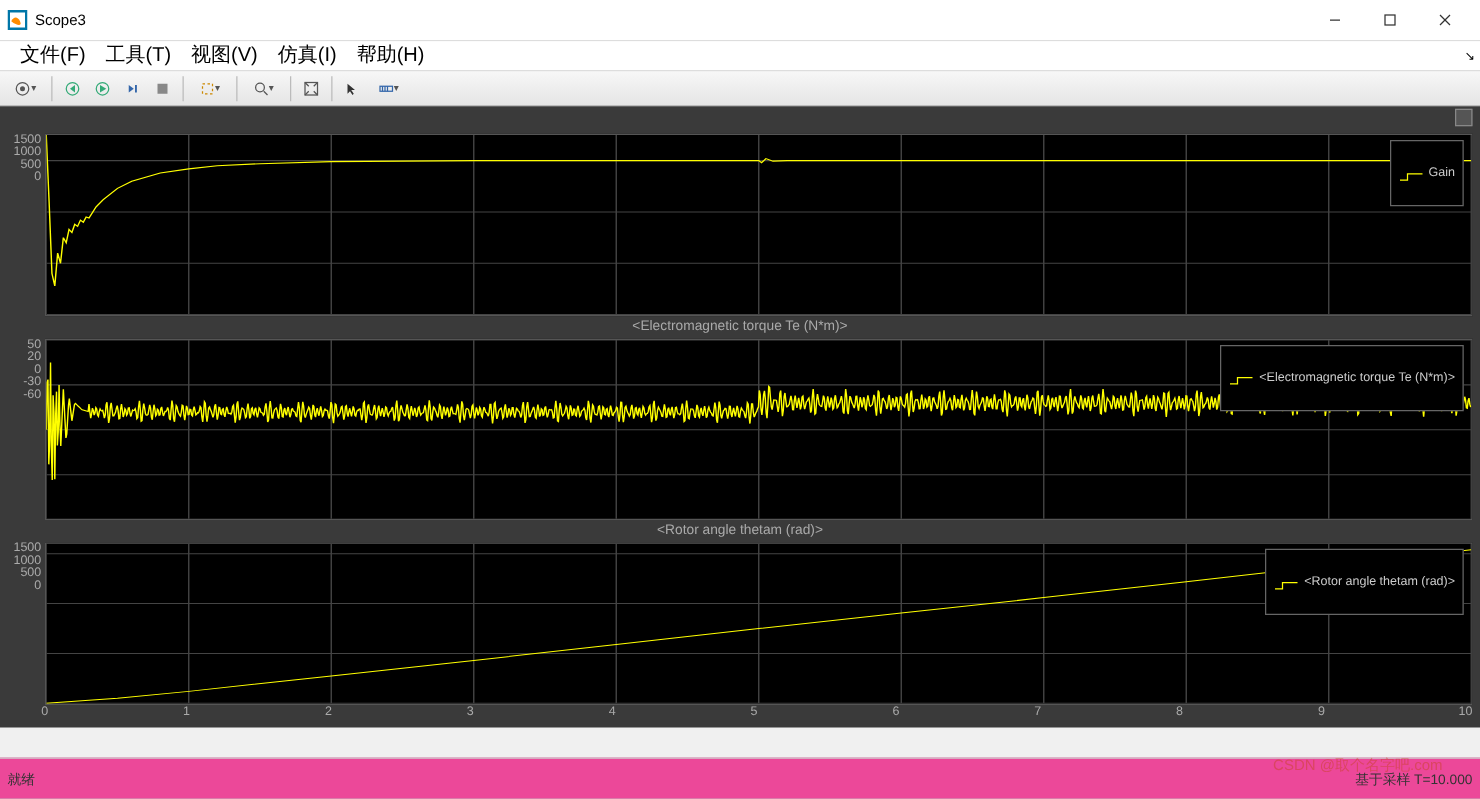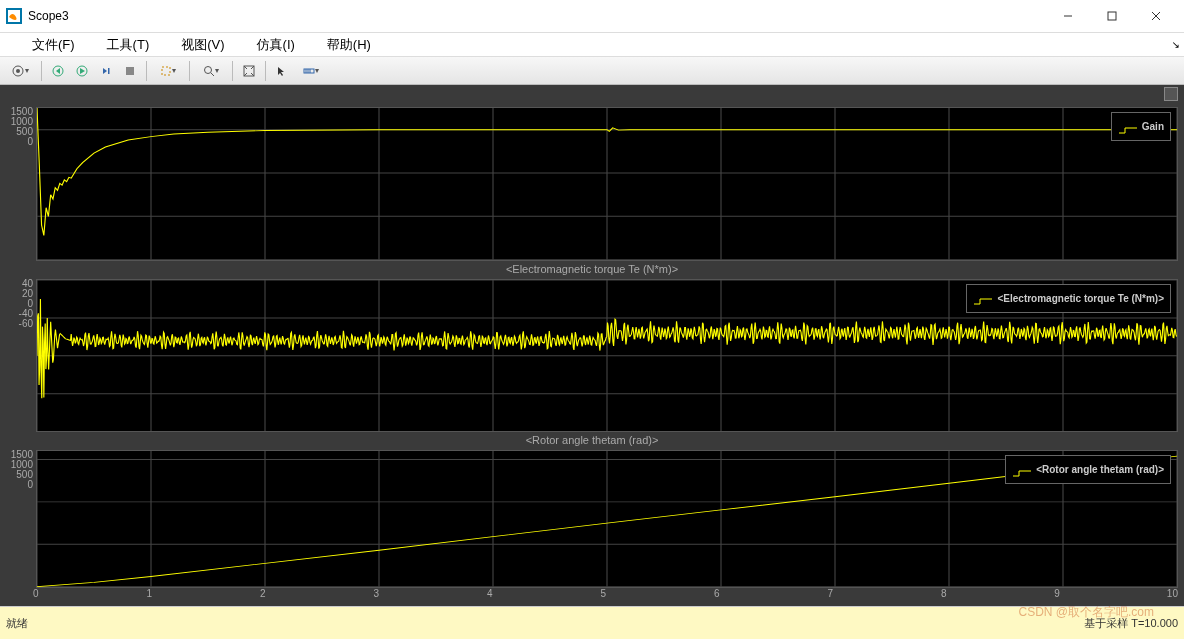--- a/index.html
+++ b/index.html
@@ -6,21 +6,21 @@
 body { width:1184px; height:639px; background:#f0f0f0; overflow:hidden; display:flex; flex-direction:column; }
 
 
 .titlebar { height:30px; background:#fff; border-bottom:1px solid #ddd; display:flex; align-items:center; padding:16px 6px; }
 .app-icon { width:16px; height:16px; margin-right:6px; }
 .title-text { font-size:12px; flex:1; }
 .winbtn { width:44px; height:30px; display:flex; align-items:center; justify-content:center; font-size:10px; color:#333; }
 
 
 .menubar { height:24px; background:#fff; border-bottom:1px solid #ddd; display:flex; align-items:center; padding:0 8px; position:relative;}
-.menuitem { font-size:13px; padding:0 8px; height:100%; display:flex; align-items:center;margin-left:16px; }
+.menuitem { font-size:16px; padding:0 8px; height:100%; display:flex; align-items:center; }
 .menubar .arrow { position:absolute; right:4px; font-size:10px;}
 
 
 .toolbar { height:28px; background:linear-gradient(#f7f7f7,#e5e5e5); border-bottom:1px solid #bbb; display:flex; align-items:center; padding:0 4px; gap:2px;}
 .tbtn { width:22px; height:22px; border:1px solid transparent; display:flex; align-items:center; justify-content:center; border-radius:2px; }
 .tbtn.wide{width:32px;}
 .tsep{width:1px;height:20px;background:#bbb;margin:0 3px;}
 
 
 .plotarea{flex:1;background:#3a3a3a;padding:6px 6px 2px 6px;display:flex;flex-direction:column;gap:2px;position:relative;}
@@ -32,27 +32,27 @@
 .yaxis span{line-height:1;}
 .chartbox{flex:1;position:relative;background:#000;border:1px solid #555;}
 .xaxis{height:16px;display:flex;margin-left:30px;}
 .xaxis .xt{flex:1;color:#aaa;font-size:10px;text-align:left;border-left:1px solid transparent;position:relative;}
 .xaxis .xt:first-child{margin-left:-4px;}
 .xlast{color:#aaa;font-size:10px;}
 svg.plot{position:absolute;inset:0;width:100%;height:100%;}
 .grid line{stroke:#444;stroke-width:1;}
 .signal{stroke:#ffff00;stroke-width:1;fill:none;}
 .signal-thick{stroke:#ffff00;stroke-width:1;fill:none;}
-.legend{position:absolute;top:4px;right:6px;background:#000;border:1px solid #666;padding:8px 6px;display:flex;align-items:center;gap:4px;font-weight:bold;}
+.legend{position:absolute;top:4px;right:6px;background:#000;border:1px solid #666;padding:20px 6px;display:flex;align-items:center;gap:4px;}
 .legend .sw{width:20px;height:10px;}
 .legend .sw svg{width:100%;height:100%;}
 .legend .lt{color:#ccc;font-size:10px;}
 
 
-.statusbar{height:18px;background:#fef9c3;border-top:1px solid #ccc;display:flex;align-items:center;padding:16px 6px;font-size:11px;color:#333;justify-content:space-between;}
+.statusbar{height:18px;background:#ec4899;border-top:1px solid #ccc;display:flex;align-items:center;padding:16px 6px;font-size:11px;color:#333;justify-content:space-between;margin-top:24px;}
 .watermark{position:absolute;right:30px;bottom:18px;color:#c2410c;font-size:12px;opacity:0.4;pointer-events:none;}
 </style>
 </head>
 <body>
 
 <div class="titlebar">
   <svg class="app-icon" viewBox="0 0 16 16">
       <rect width="16" height="16" fill="#0076a8"></rect>
       <path d="M2 2h12v12H2z" fill="#fff"></path>
       <path d="M3 9c2-4 5-4 7 0s-2 4-7 0" fill="#ff8c00"></path>
@@ -196,24 +196,24 @@
           <div class="lt">Gain</div>
         </div>
       </div>
     </div>
   </div>
 
   <div class="subplot">
     <div class="plot-title">&lt;Electromagnetic torque Te (N*m)&gt;</div>
     <div class="plot-row">
       <div class="yaxis" id="yaxis1">
-          <span>40</span>
+          <span>50</span>
           <span>20</span>
           <span>0</span>
-          <span>-40</span>
+          <span>-30</span>
           <span>-60</span>
         </div>
       <div class="chartbox">
         <svg class="plot" viewBox="0 0 1000 160" preserveAspectRatio="none">
           <g class="grid" id="grid1">
               <line x1="0" y1="0" x2="0" y2="160"></line>
               <line x1="100" y1="0" x2="100" y2="160"></line>
               <line x1="200" y1="0" x2="200" y2="160"></line>
               <line x1="300" y1="0" x2="300" y2="160"></line>
               <line x1="400" y1="0" x2="400" y2="160"></line>

